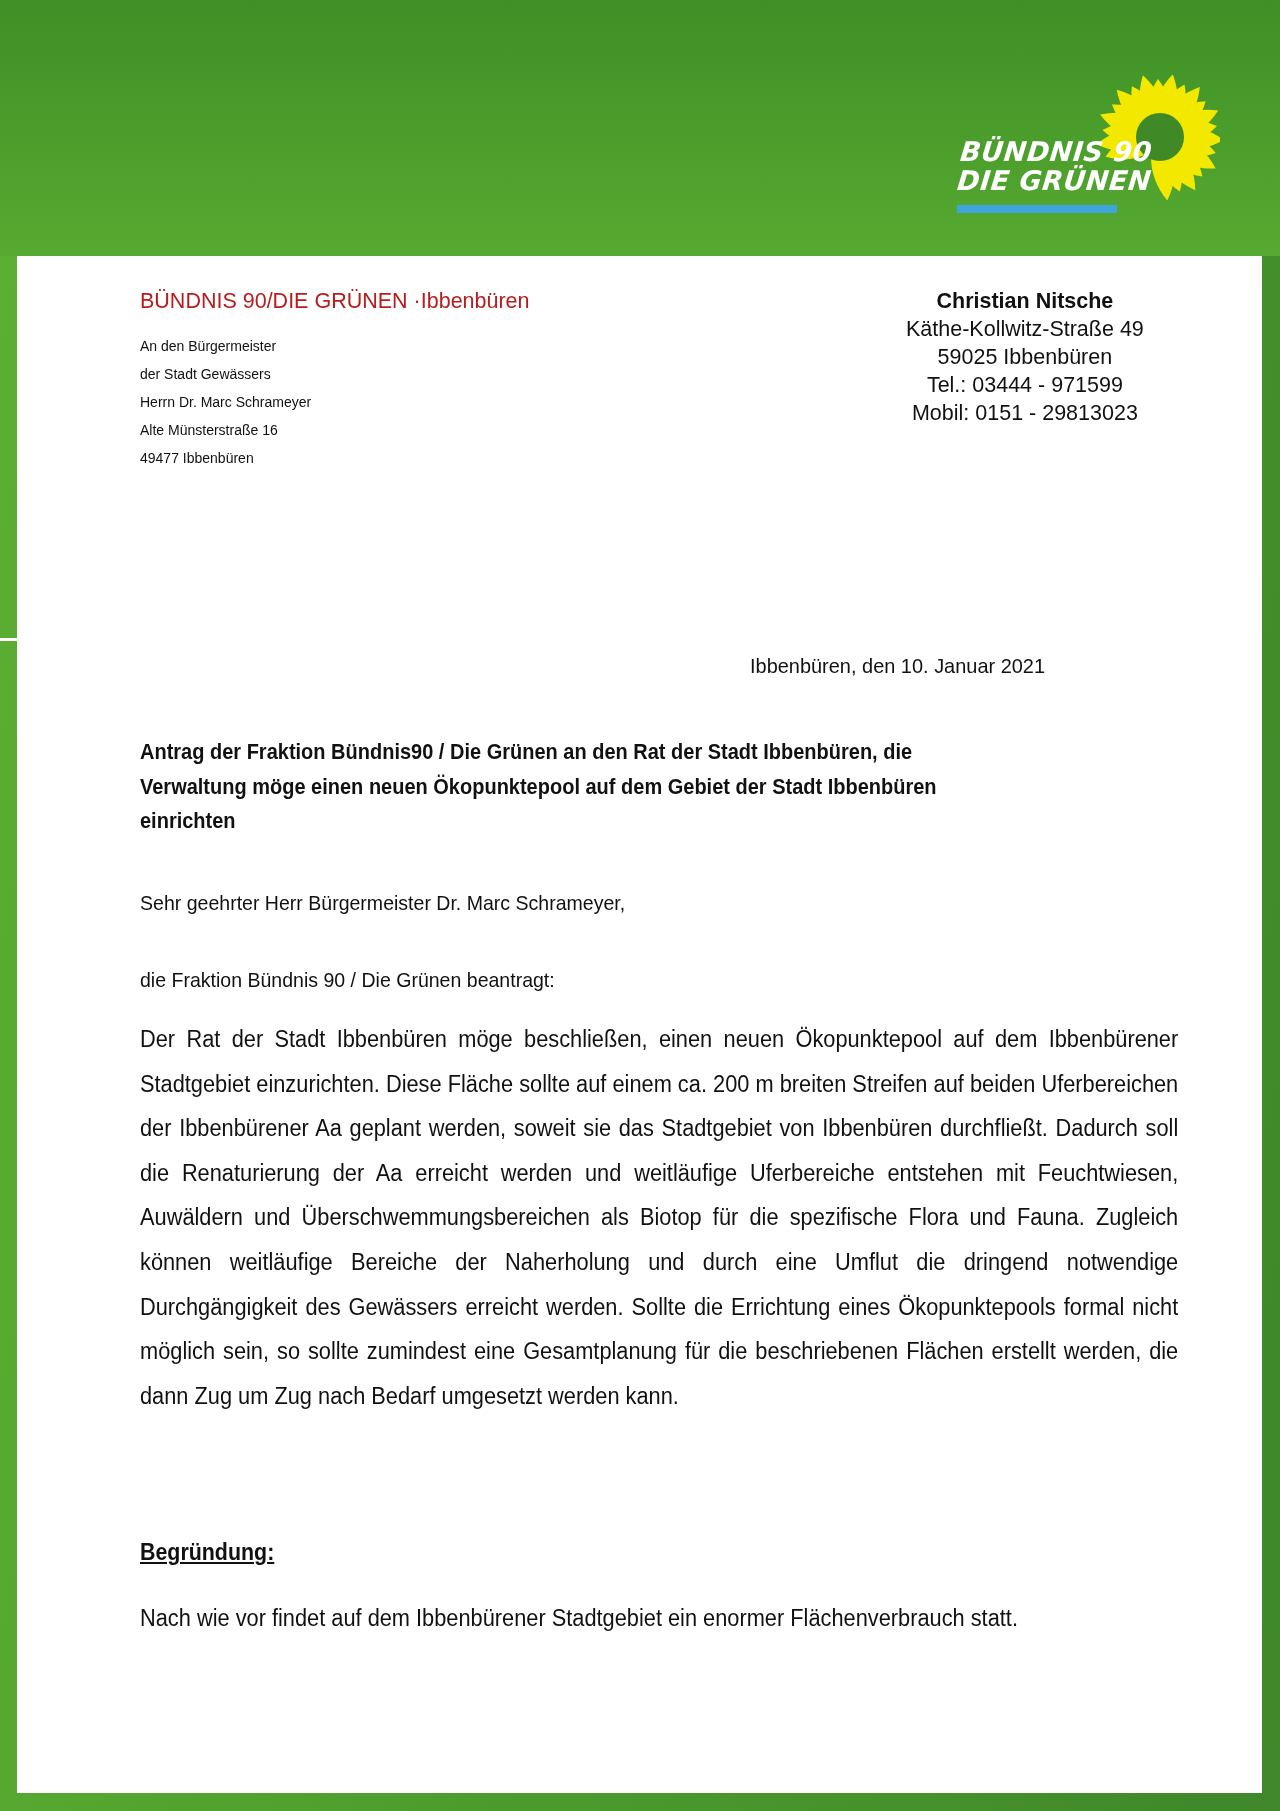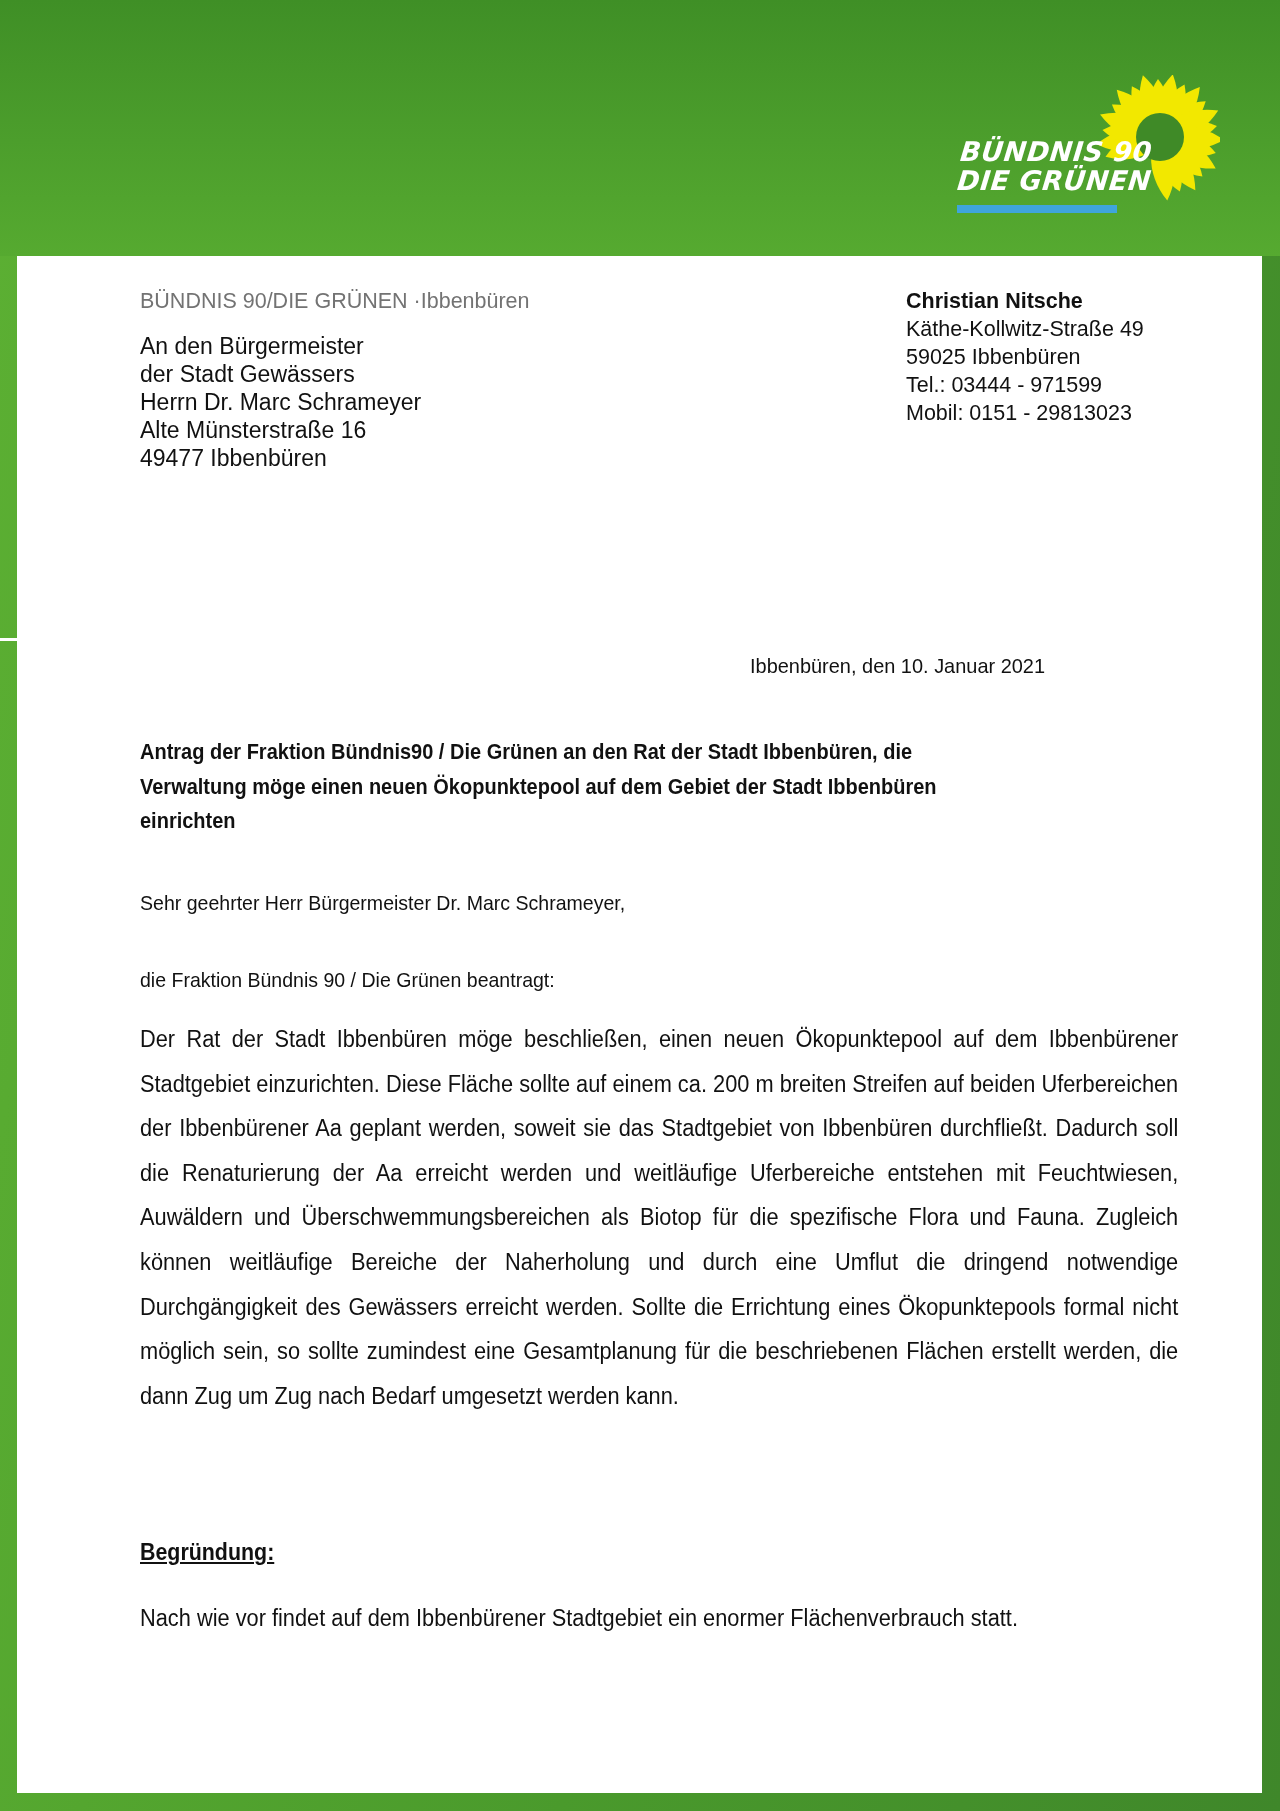--- a/index.html
+++ b/index.html
@@ -28,28 +28,28 @@
     font-family: "DejaVu Sans", sans-serif; font-weight: bold; font-style: italic;
     color: #ffffff; font-size: 27px; line-height: 29px; letter-spacing: 0.5px;
     transform: skewX(-6deg);
   }
   .logo-bar {
     position: absolute; left: 2px; top: 130px; width: 160px; height: 8px; background: #3fa5dc;
   }
   .logo-sun { position: absolute; left: 130px; top: 0px; width: 135px; height: 140px; }
 
   .sender-line {
-    position: absolute; left: 140px; top: 288px; font-size: 21.5px; line-height: 26px; color:#737373;
+    position: absolute; left: 140px; top: 288px; font-size: 21.5px; line-height: 26px; color:#b91c1c;
   }
   .recipient {
-    position: absolute; left: 140px; top: 332px; font-size: 23px; line-height: 28px; color:#111;
+    position: absolute; left: 140px; top: 332px; font-size: 14px; line-height: 28px; color:#111;
   }
   .recipient div, .contact div { white-space: nowrap; }
   .contact {
-    position: absolute; left: 906px; top: 287px; font-size: 21.5px; line-height: 28px; color:#111;
+    position: absolute; left: 906px; top: 287px; font-size: 21.5px; line-height: 28px; color:#111;text-align:center;
   }
   .contact .name { font-weight: bold; }
   .date {
     position: absolute; left: 750px; top: 653px; font-size: 21px; line-height: 26px;
     transform: scaleX(0.95); transform-origin: left top;
   }
   .subject {
     position: absolute; left: 140px; top: 735px; width: 960px;
     font-size: 21.5px; line-height: 34.5px; font-weight: bold;
     transform: scaleX(0.93); transform-origin: left top; width: 1032px;

